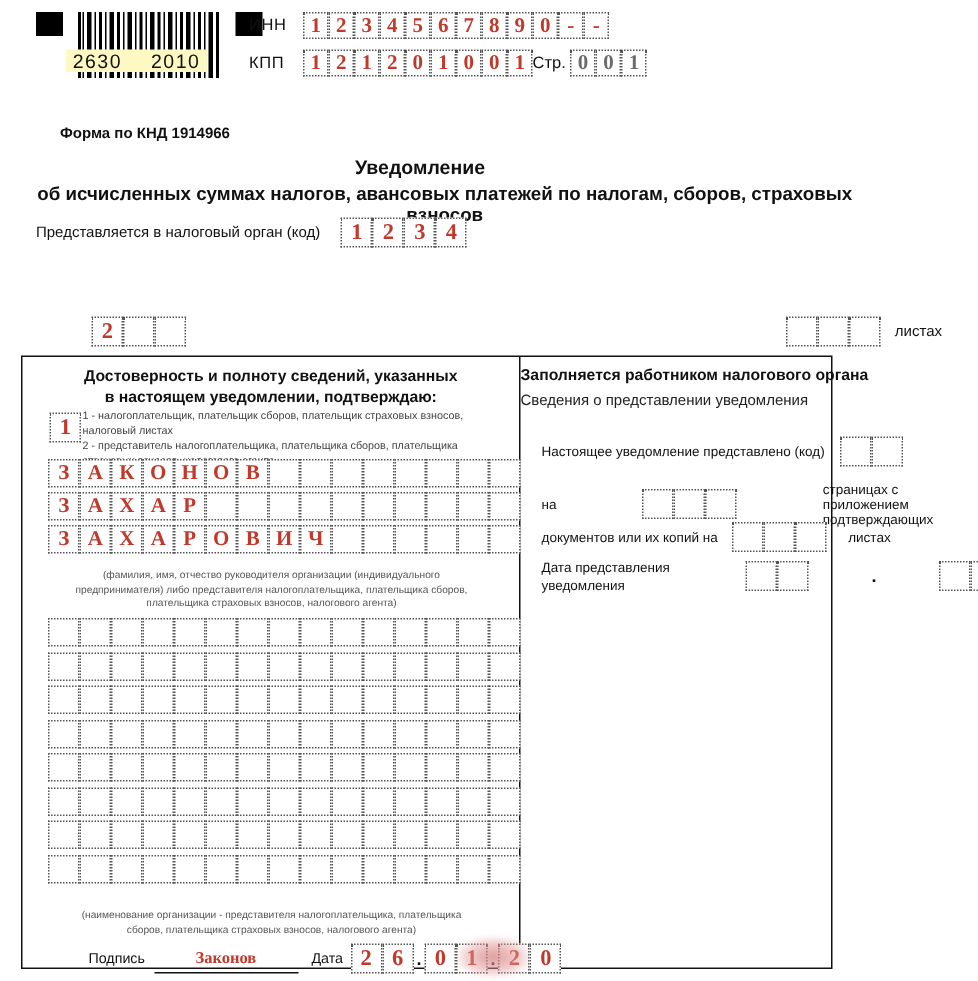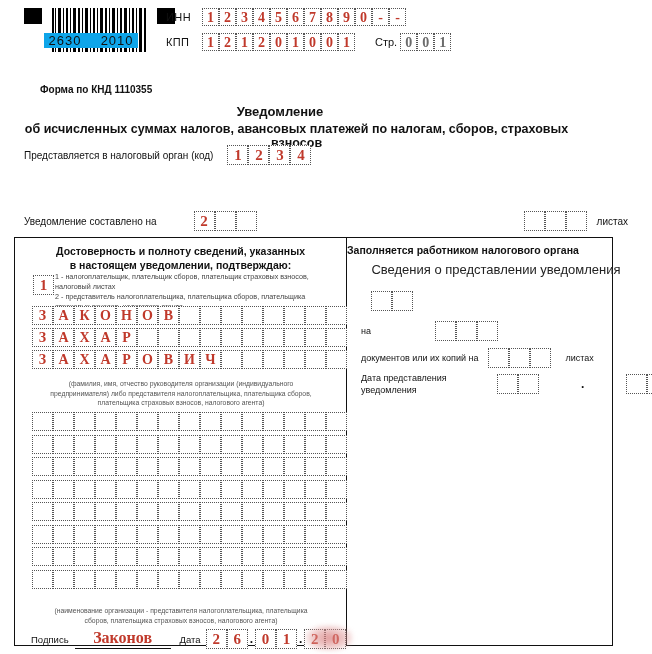--- a/index.html
+++ b/index.html
@@ -40,31 +40,31 @@
   
   .barcode-wrap { position: absolute; left: 24px; top: 8px; }
   .blk { width: 18px; height: 16px; background: #000; display: inline-block; vertical-align: top; }
   .bars { display: inline-block; vertical-align: top; margin: 0 6px; }
   .bars svg { display: block; }
   .bc-digits {
     position: absolute; left: 44px; top: 33px;
     width: 94px; text-align: center;
     font-family: "Liberation Sans", sans-serif;
     font-size: 13px; letter-spacing: 1px; color: #111;
-    background: #0ea5e9;
+    background: #fef9c3;
   }
   .bc-digits span { display: inline-block; }
   .bc-gap { width: 10px; }
 
   .inn-row { position: absolute; left: 166px; top: 8px; display: flex; align-items: center; }
   .kpp-row { position: absolute; left: 166px; top: 33px; display: flex; align-items: center; }
   .fld-label {
     width: 36px; font-size: 11px; color: #111; letter-spacing: .4px;
   }
-  .str-label { font-size: 11px; color: #111; margin: 0 3px 0 20px; }
+  .str-label { font-size: 11px; color: #111; margin: 0 3px 0 0; }
 
   .appendix {
     position: absolute; right: 10px; top: 8px;
     text-align: right; font-size: 7.5px; line-height: 11px; color: #4b4b4b;
   }
 
   
   .knd {
     position: absolute; left: 40px; top: 84px;
     font-size: 10px; font-weight: bold; color: #111;
@@ -83,21 +83,21 @@
   
   .pages-row { position: absolute; left: 24px; top: 211px; display: flex; align-items: center; width: 604px; }
   .pages-row .lbl { font-size: 10px; color: #111; }
   .pages-row .gap1 { width: 37px; }
   .pages-row .gap2 { width: 10px; }
   .pages-row .spacer { flex: 1; }
 
   
   .frame {
     position: absolute; left: 14px; top: 237px;
-    width: 599px; height: 409px;
+    width: 541px; height: 409px;
     border: 1px solid #111; box-sizing: border-box;
   }
   .vdiv {
     position: absolute; left: 331px; top: 0; width: 1px; height: 407px;
     background: #111;
   }
 
   
   .lcol { position: absolute; left: 0; top: 0; width: 331px; height: 407px; }
   .lhead {
@@ -115,46 +115,46 @@
     position: absolute; left: 16px; top: 141px; width: 300px;
     text-align: center; font-size: 6.8px; line-height: 9.5px; color: #555;
   }
   .org-grid { position: absolute; left: 17px; top: 174px; }
   .org-row { display: flex; margin-bottom: 3.5px; }
   .note2 {
     position: absolute; left: 16px; top: 368px; width: 300px;
     text-align: center; font-size: 6.8px; line-height: 9.5px; color: #555;
   }
   .sign-row { position: absolute; left: 16px; top: 391px; display: flex; align-items: center; }
-  .sign-lbl { font-size: 9.5px; color: #111; }
+  .sign-lbl { font-size: 9.5px; color: #111; margin-left: 28px; }
   .sign-line {
     width: 96px; margin: 0 6px; border-bottom: 1.4px solid #111;
     text-align: center; padding-bottom: 1px;
   }
   .sign-name {
-    font-size: 16px; font-weight: bold; color: #c0392b;
+    font-size: 11px; font-weight: bold; color: #c0392b;
     font-family: "Liberation Serif", serif;
   }
   .date-lbl { font-size: 9.5px; color: #111; margin: 0 5px 0 3px; }
   .dot-sep { font-size: 12px; font-weight: bold; color: #111; padding: 0 2px; }
   .smudge {
     position: absolute; left: 290px; top: 387px;
     width: 48px; height: 26px;
     background: radial-gradient(ellipse at center, rgba(214,120,120,.75) 0%, rgba(226,160,160,.45) 55%, rgba(255,255,255,0) 78%);
     filter: blur(2px);
   }
 
   
   .rcol { position: absolute; left: 332px; top: 0; width: 298px; height: 407px; }
   .rhead1 {
     font-size: 10.5px; font-weight: bold;
     color: #111; padding-top: 6px;
   }
   .rhead2 {
-    text-align: center; font-size: 13px; color: #222; padding-top: 6px;
+    text-align: left; font-size: 10px; color: #222; padding-top: 6px;
   }
   .r-line { position: absolute; display: flex; align-items: center; }
   .r-line .lbl { font-size: 9px; color: #111; }
   .rl1 { left: 14px; top: 53px; }
   .rl2 { left: 14px; top: 83px; gap: 25px; }
   .rl3 { left: 14px; top: 110px; }
   .rl4 { left: 14px; top: 134px; gap: 40px; }
   .r-twoline { font-size: 9px; color: #111; line-height: 12px; width: 96px; }
   .sp10 { width: 10px; }
   .sp14 { width: 14px; }
@@ -237,36 +237,35 @@
       </span>
     <span class="str-label">Стр.</span>
     <span class="cells">
         <span class="cell sm gray">0</span>
         <span class="cell sm gray">0</span>
         <span class="cell sm gray">1</span>
       </span>
   </div>
 
 
-  <div class="knd">Форма по КНД 1110355</div>
+  <div class="knd">Форма по КНД 1914966</div>
   <div class="title">Уведомление</div>
   <div class="subtitle">об исчисленных суммах налогов, авансовых платежей по налогам, сборов, страховых взносов</div>
 
   <div class="organ-row">
     <span class="lbl">Представляется в налоговый орган (код)</span>
     <span class="cells">
         <span class="cell big">1</span>
         <span class="cell big">2</span>
         <span class="cell big">3</span>
         <span class="cell big">4</span>
       </span>
   </div>
 
   <div class="pages-row">
-    <span class="lbl">Уведомление составлено на</span>
     <span class="gap1"></span>
     <span class="cells">
         <span class="cell big">2</span>
         <span class="cell big"></span>
         <span class="cell big"></span>
       </span>
     <span class="gap2"></span>
     <span class="spacer"></span>
     <span class="cells">
         <span class="cell big"></span>
@@ -522,36 +521,38 @@
           </span>
       </div>
       <div class="smudge"></div>
     </div>
 
     <div class="rcol">
       <div class="rhead1">Заполняется работником налогового органа</div>
       <div class="rhead2">Сведения о представлении уведомления</div>
 
       <div class="r-line rl1">
+        <span class="lbl">Настоящее уведомление представлено (код)</span>
         <span class="sp10"></span>
         <span class="cells">
             <span class="cell big"></span>
             <span class="cell big"></span>
           </span>
       </div>
 
       <div class="r-line rl2">
         <span class="lbl">на</span>
         <span class="sp14"></span>
         <span class="cells">
             <span class="cell big"></span>
             <span class="cell big"></span>
             <span class="cell big"></span>
           </span>
         <span class="sp14"></span>
+        <span class="lbl">страницах с приложением подтверждающих</span>
       </div>
 
       <div class="r-line rl3">
         <span class="lbl">документов или их копий на</span>
         <span class="sp10"></span>
         <span class="cells">
             <span class="cell big"></span>
             <span class="cell big"></span>
             <span class="cell big"></span>
           </span>

